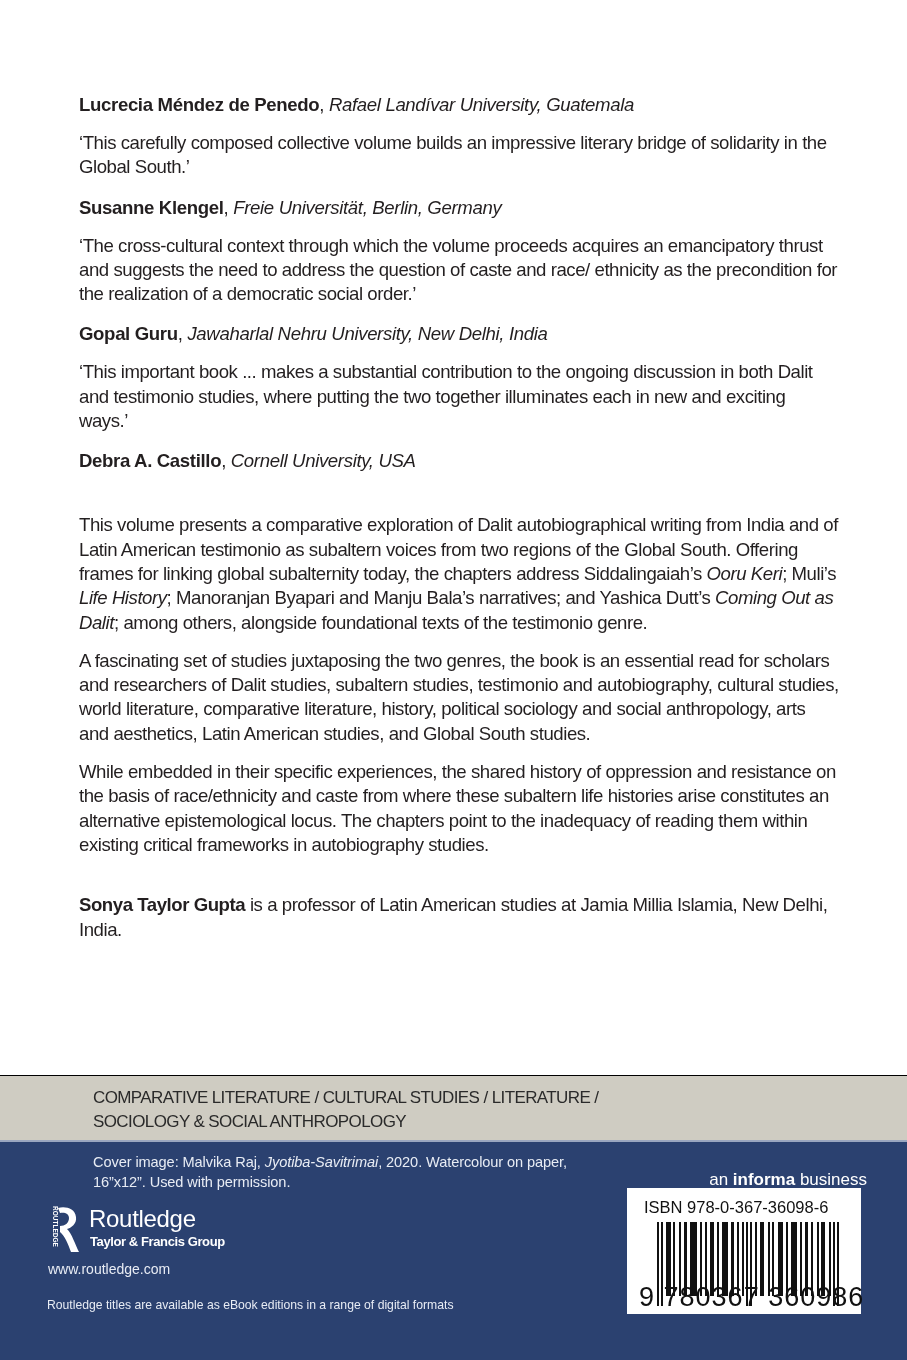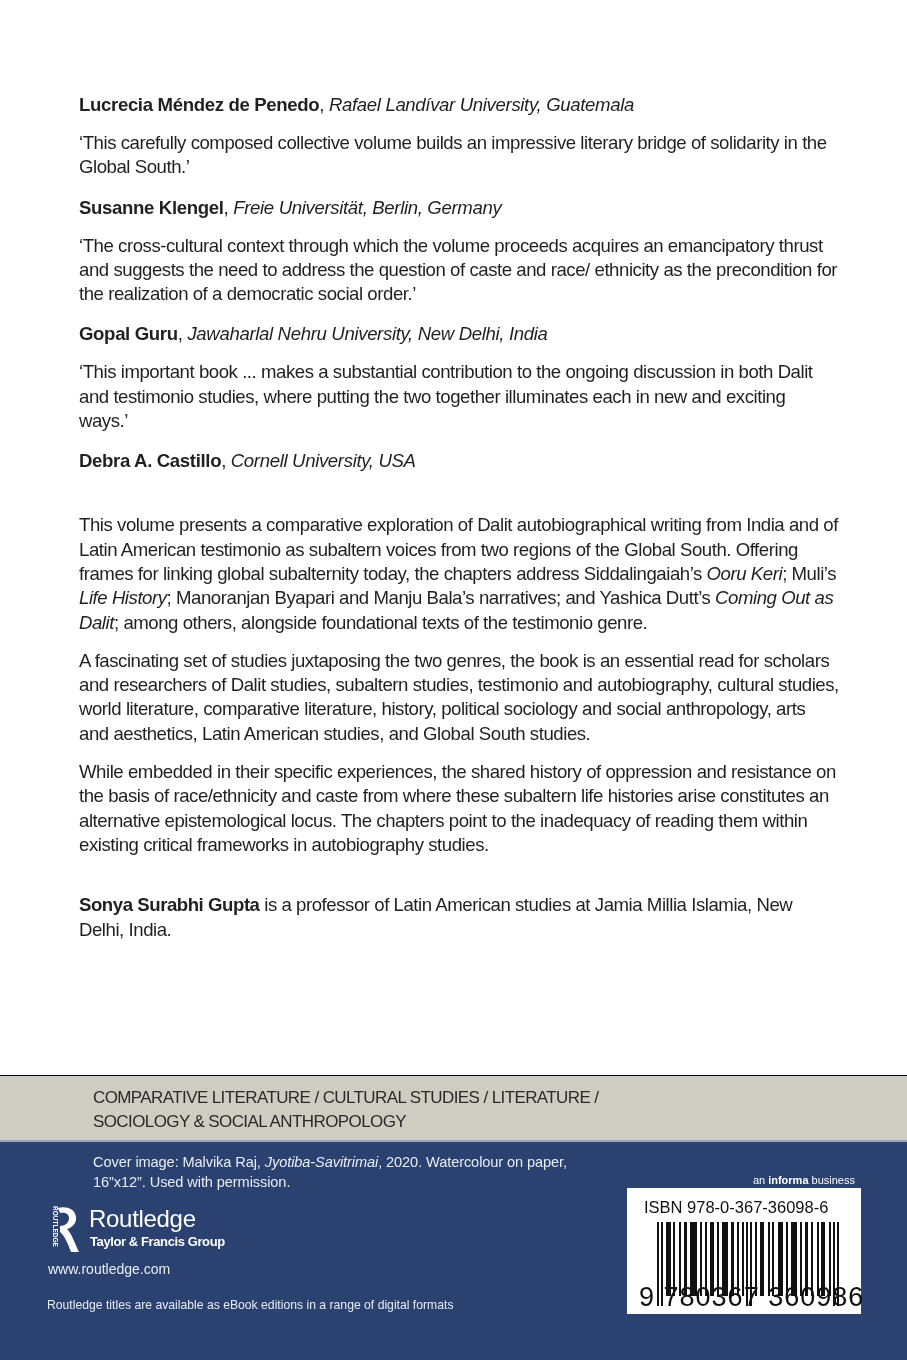--- a/index.html
+++ b/index.html
@@ -34,21 +34,21 @@
   .cover {
     position:absolute; left:93px; top:10px; width:500px;
     font-size:14.6px; line-height:20px; color:#e8ecf4; letter-spacing:-0.1px;
   }
   .logo { position:absolute; left:47px; top:62px; width:200px; height:50px; }
   .logo .mark { position:absolute; left:0; top:0; width:34px; height:50px; }
   .logo .name { position:absolute; left:42px; top:2px; font-size:24px; line-height:26px; font-weight:normal; letter-spacing:-0.3px; }
   .logo .grp { position:absolute; left:43px; top:30px; font-size:13px; line-height:15px; letter-spacing:-0.4px; font-weight:bold; }
   .url { position:absolute; left:48px; top:118px; font-size:14px; line-height:18px; color:#e8ecf4; }
   .ebook { position:absolute; left:47px; top:155px; font-size:12.2px; line-height:16px; color:#e8ecf4; letter-spacing:0px; font-family:"Liberation Sans Narrow","Liberation Sans",sans-serif; }
-  .informa { position:absolute; right:52px; top:31px; font-size:11px; line-height:14px; color:#ffffff; }
+  .informa { position:absolute; right:40px; top:31px; font-size:17px; line-height:14px; color:#ffffff; }
   .informa b { font-weight:bold; }
   .isbnbox { position:absolute; left:627px; top:46px; width:234px; height:126px; background:#ffffff; }
   .isbn-top { position:absolute; left:17px; top:10px; font-size:16.5px; color:#111; letter-spacing:0px; }
   .bars { position:absolute; left:30px; top:34px; width:200px; height:84px; }
   .isbn-num { position:absolute; left:12px; top:78px; font-size:27px; line-height:30px; color:#111; letter-spacing:1px;margin-top:16px; }
 </style>
 </head>
 <body>
 
 <div class="main">
@@ -75,21 +75,21 @@
   <div class="gap1"></div>
 
   <p class="p blurb"><span>This volume presents a comparative exploration of Dalit autobiographical writing from India and of Latin American testimonio as subaltern voices from two regions of the Global South. Offering frames for linking global subalternity today, the chapters address Siddalingaiah’s </span><i>Ooru Keri</i><span>; Muli’s </span><i>Life History</i><span>; Manoranjan Byapari and Manju Bala’s narratives; and Yashica Dutt’s </span><i>Coming Out as Dalit</i><span>; among others, alongside foundational texts of the testimonio genre.</span></p>
 
   <p class="p blurb">A fascinating set of studies juxtaposing the two genres, the book is an essential read for scholars and researchers of Dalit studies, subaltern studies, testimonio and autobiography, cultural studies, world literature, comparative literature, history, political sociology and social anthropology, arts and aesthetics, Latin American studies, and Global South studies.</p>
 
   <p class="p blurb">While embedded in their specific experiences, the shared history of oppression and resistance on the basis of race/ethnicity and caste from where these subaltern life histories arise constitutes an alternative epistemological locus. The chapters point to the inadequacy of reading them within existing critical frameworks in autobiography studies.</p>
 
   <div class="gap2"></div>
 
-  <p class="p"><b>Sonya Surabhi Gupta</b><span> is a professor of Latin American studies at Jamia Millia Islamia, New Delhi, India.</span></p>
+  <p class="p"><b>Sonya Taylor Gupta</b><span> is a professor of Latin American studies at Jamia Millia Islamia, New Delhi, India.</span></p>
 </div>
 
 <div class="subjects">
   <div class="txt">
     <div>COMPARATIVE LITERATURE / CULTURAL STUDIES / LITERATURE /</div>
     <div>SOCIOLOGY &amp; SOCIAL ANTHROPOLOGY</div>
   </div>
 </div>
 <div class="sepline"></div>
 

